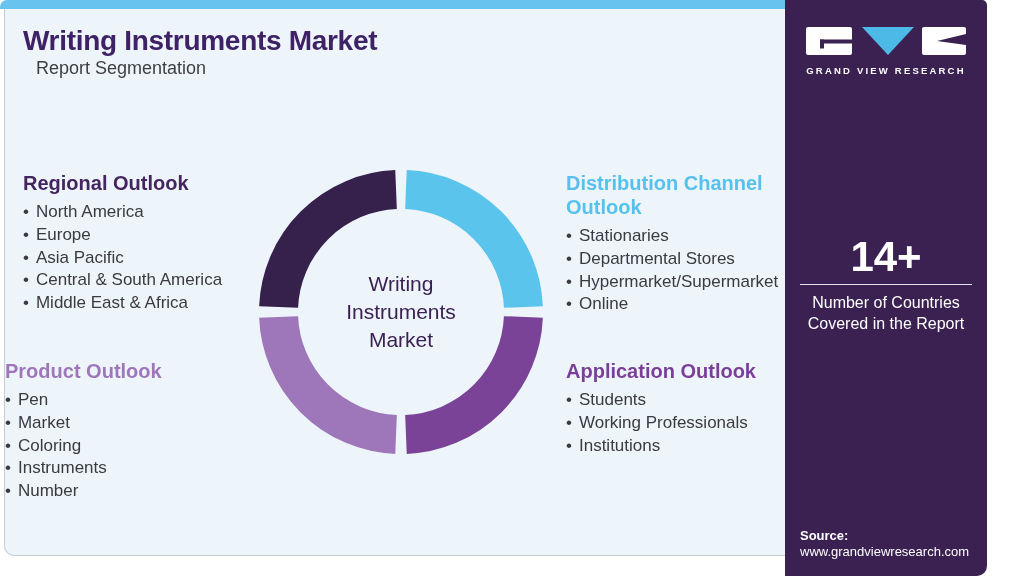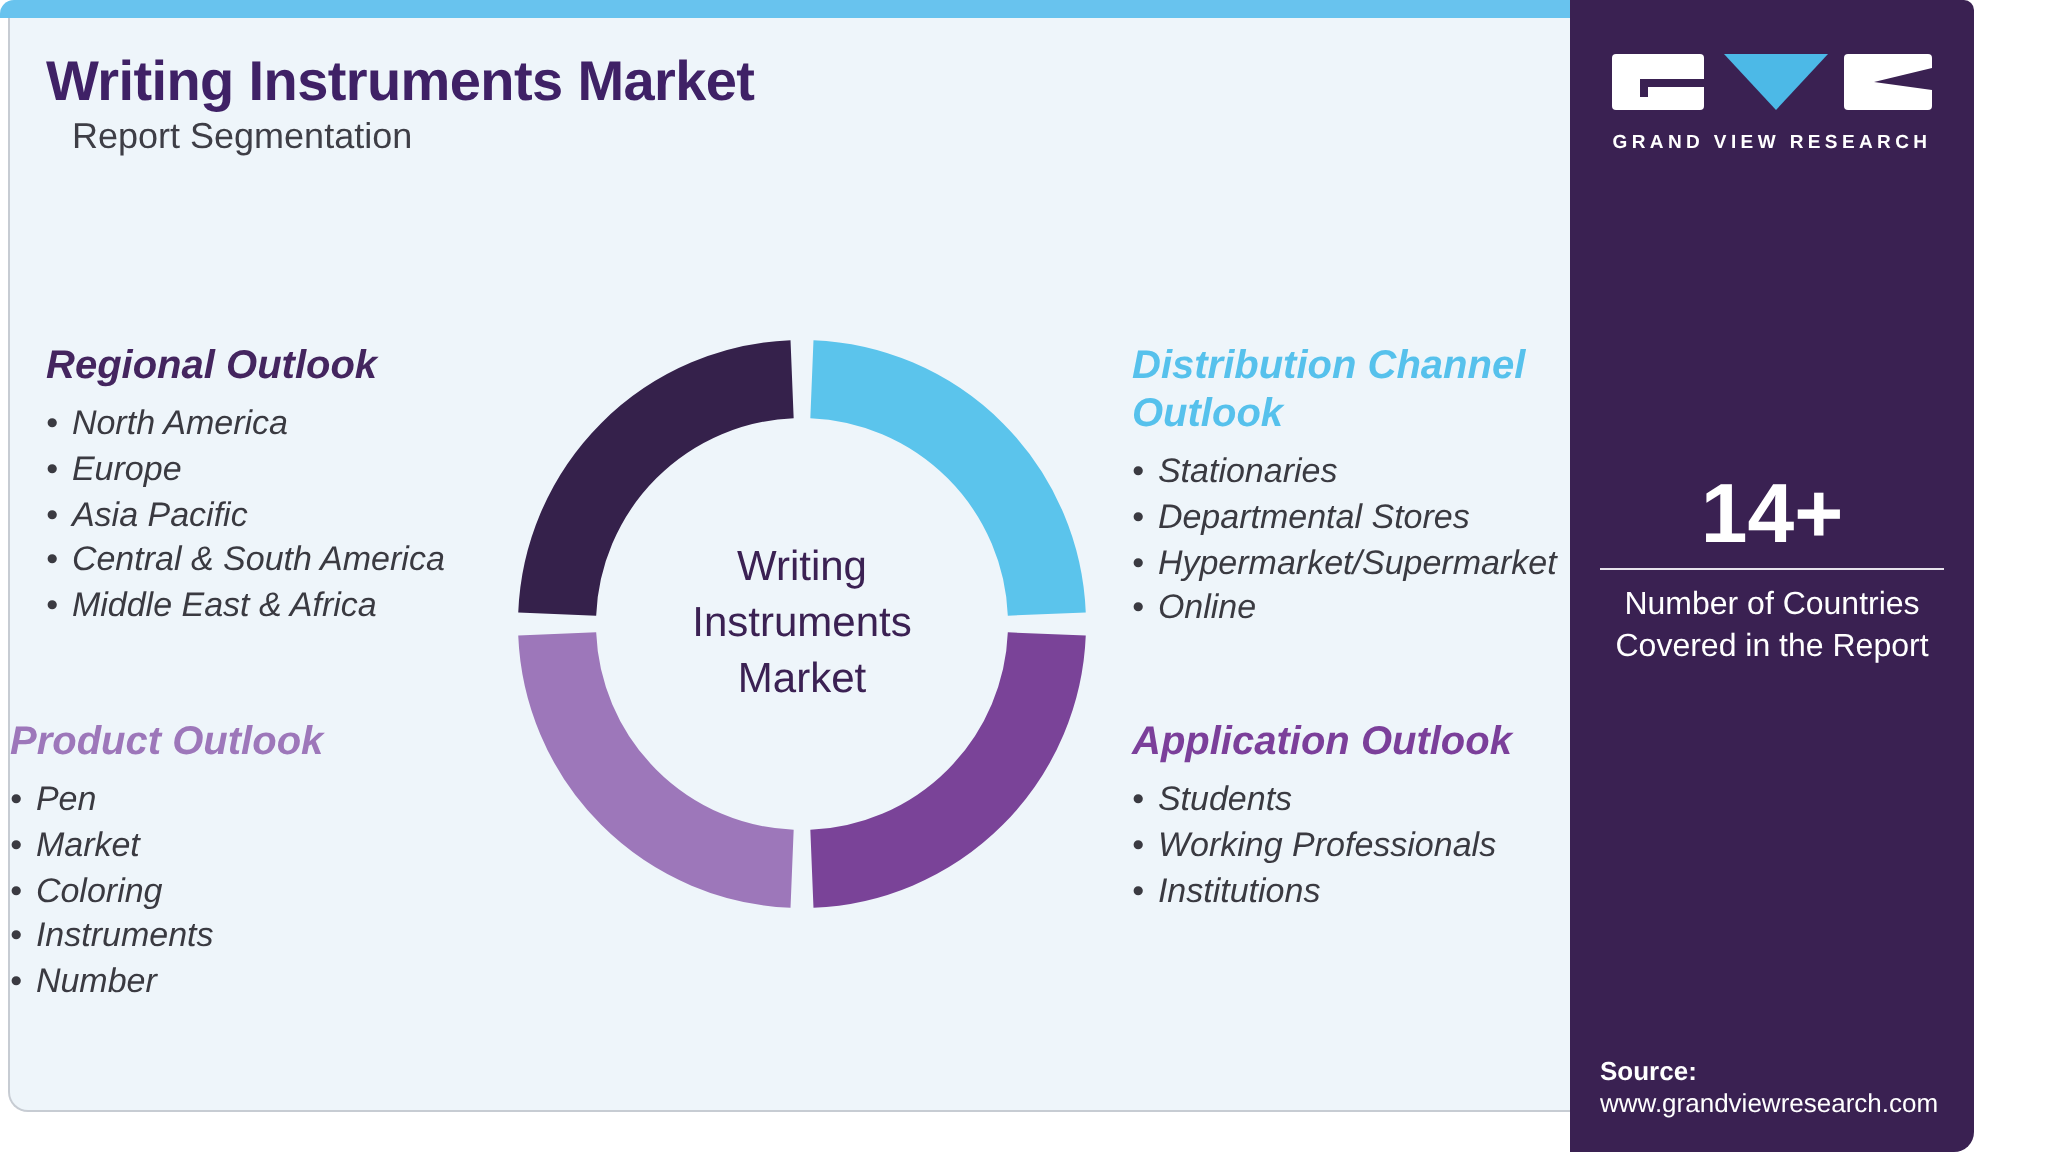--- a/index.html
+++ b/index.html
@@ -28,21 +28,21 @@
   .page-title {
     position: absolute; left: 18px; top: 16px;
     font-size: 28px; font-weight: 700; letter-spacing: -0.3px;
     color: #3f2166; line-height: 1.15;
   }
   .page-subtitle {
     position: absolute; left: 18px; top: 49px;
     font-size: 18px; color: #3e3e46; line-height: 1.2; margin-left: 13px;
   }
 
-  .section { position: absolute; width: 245px; font-style: italic; }
+  .section { position: absolute; width: 245px; }
   .sec-regional     { left: 18px;  top: 162px; }
   .sec-product      { left: 0;  top: 350px; }
   .sec-distribution { left: 561px; top: 162px; width: 255px; }
   .sec-application  { left: 561px; top: 350px; width: 255px; }
 
   .section h2 {
     margin: 0 0 6px 0;
     font-size: 20px; font-weight: 700; line-height: 24px;
   }
   .section ul {

